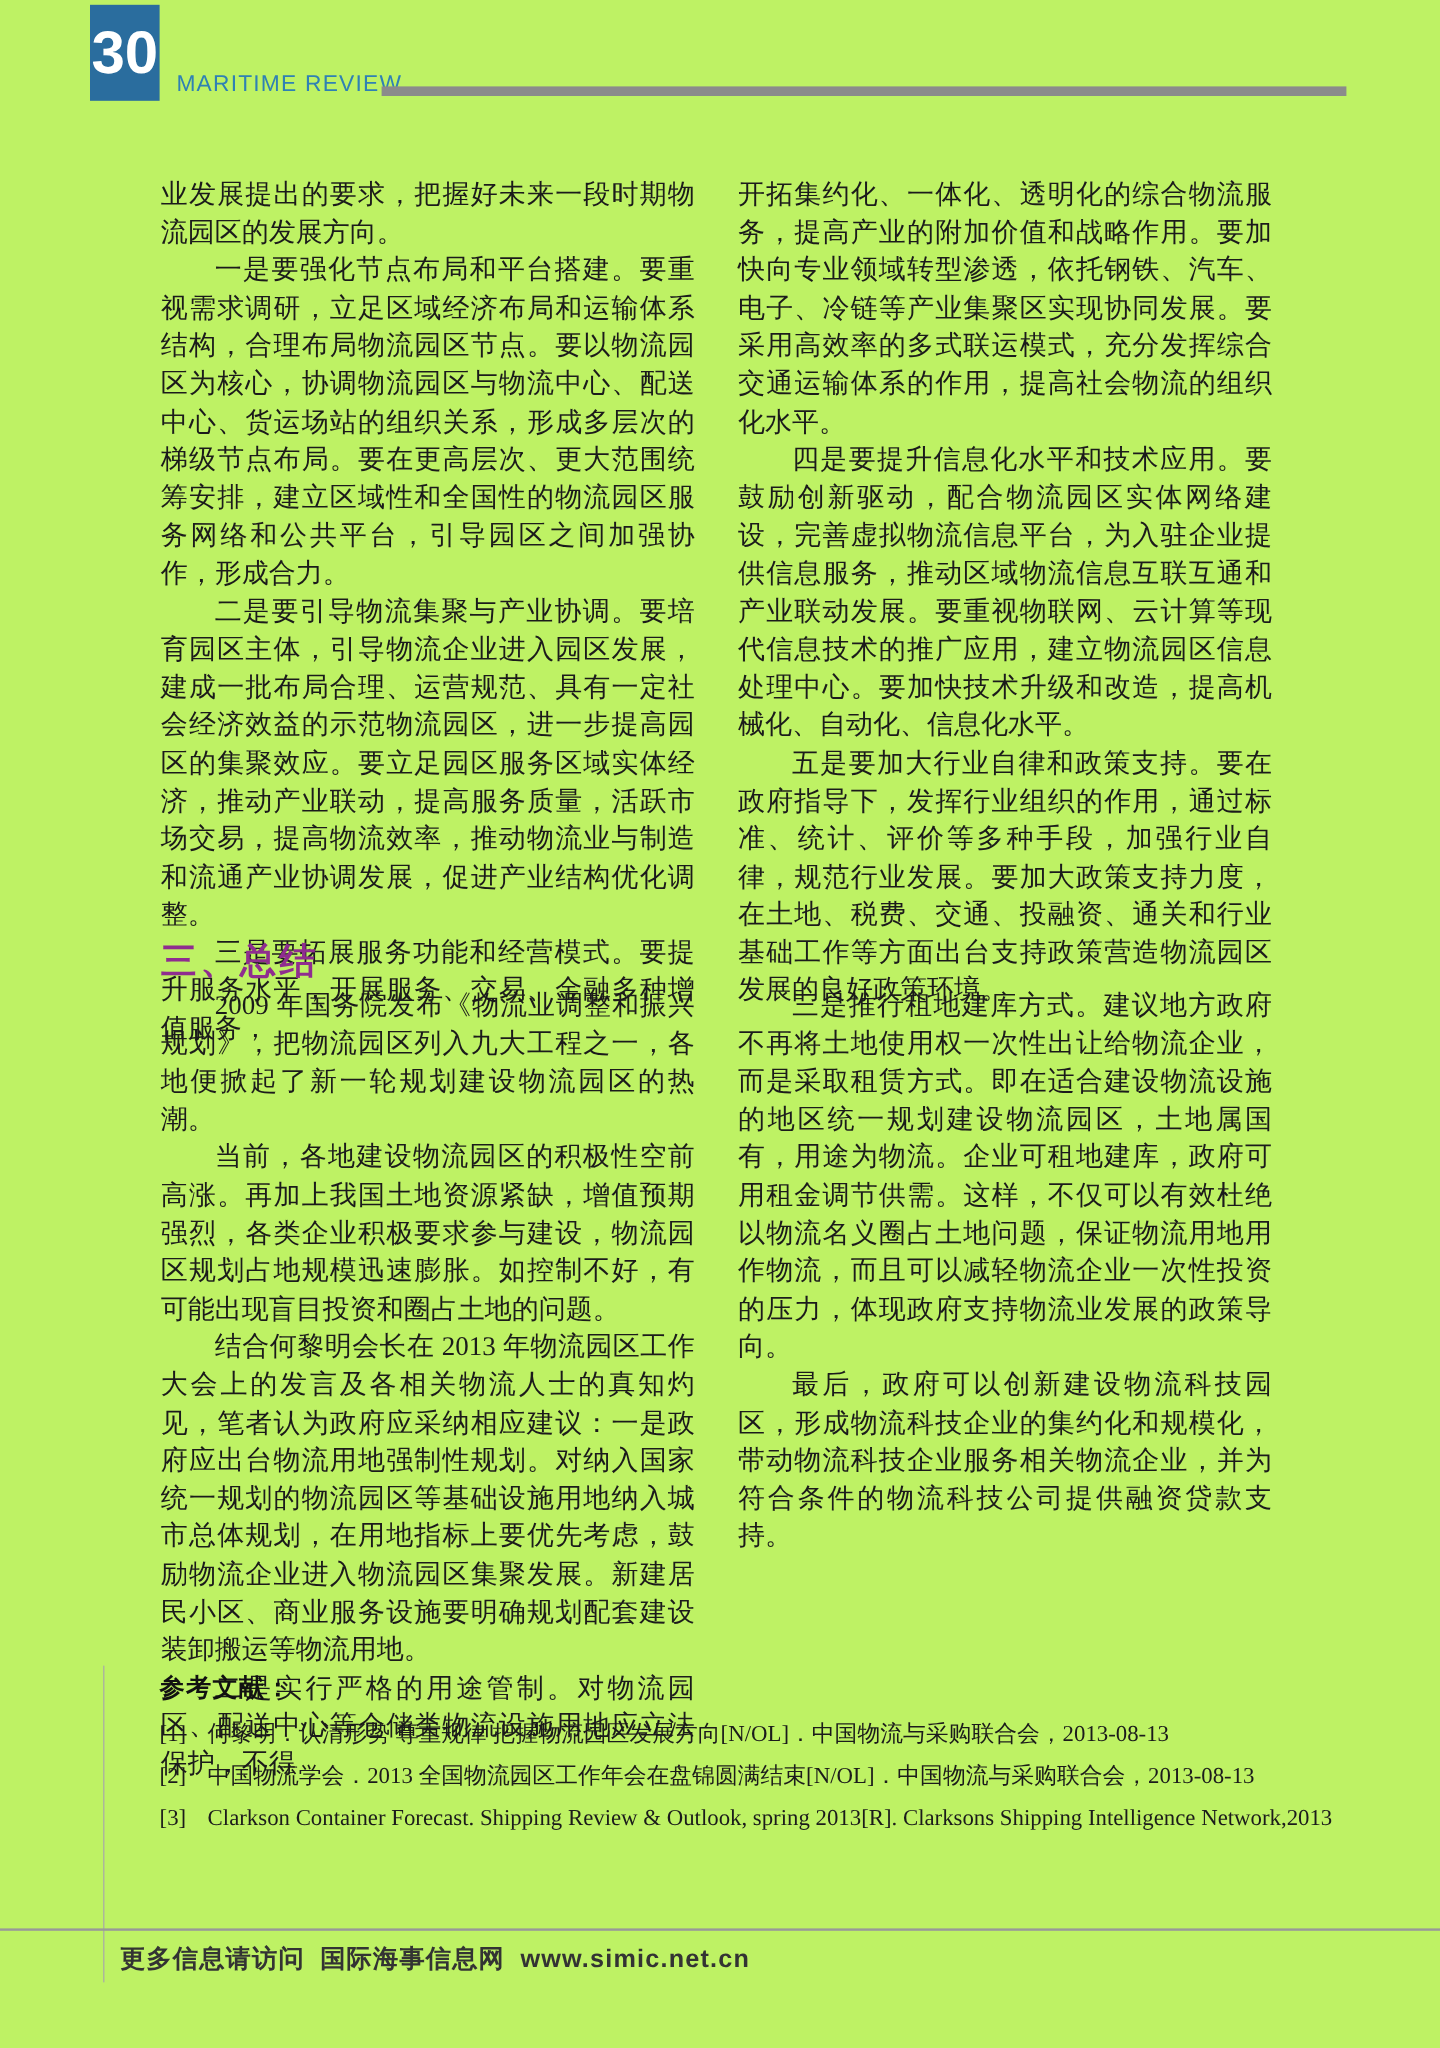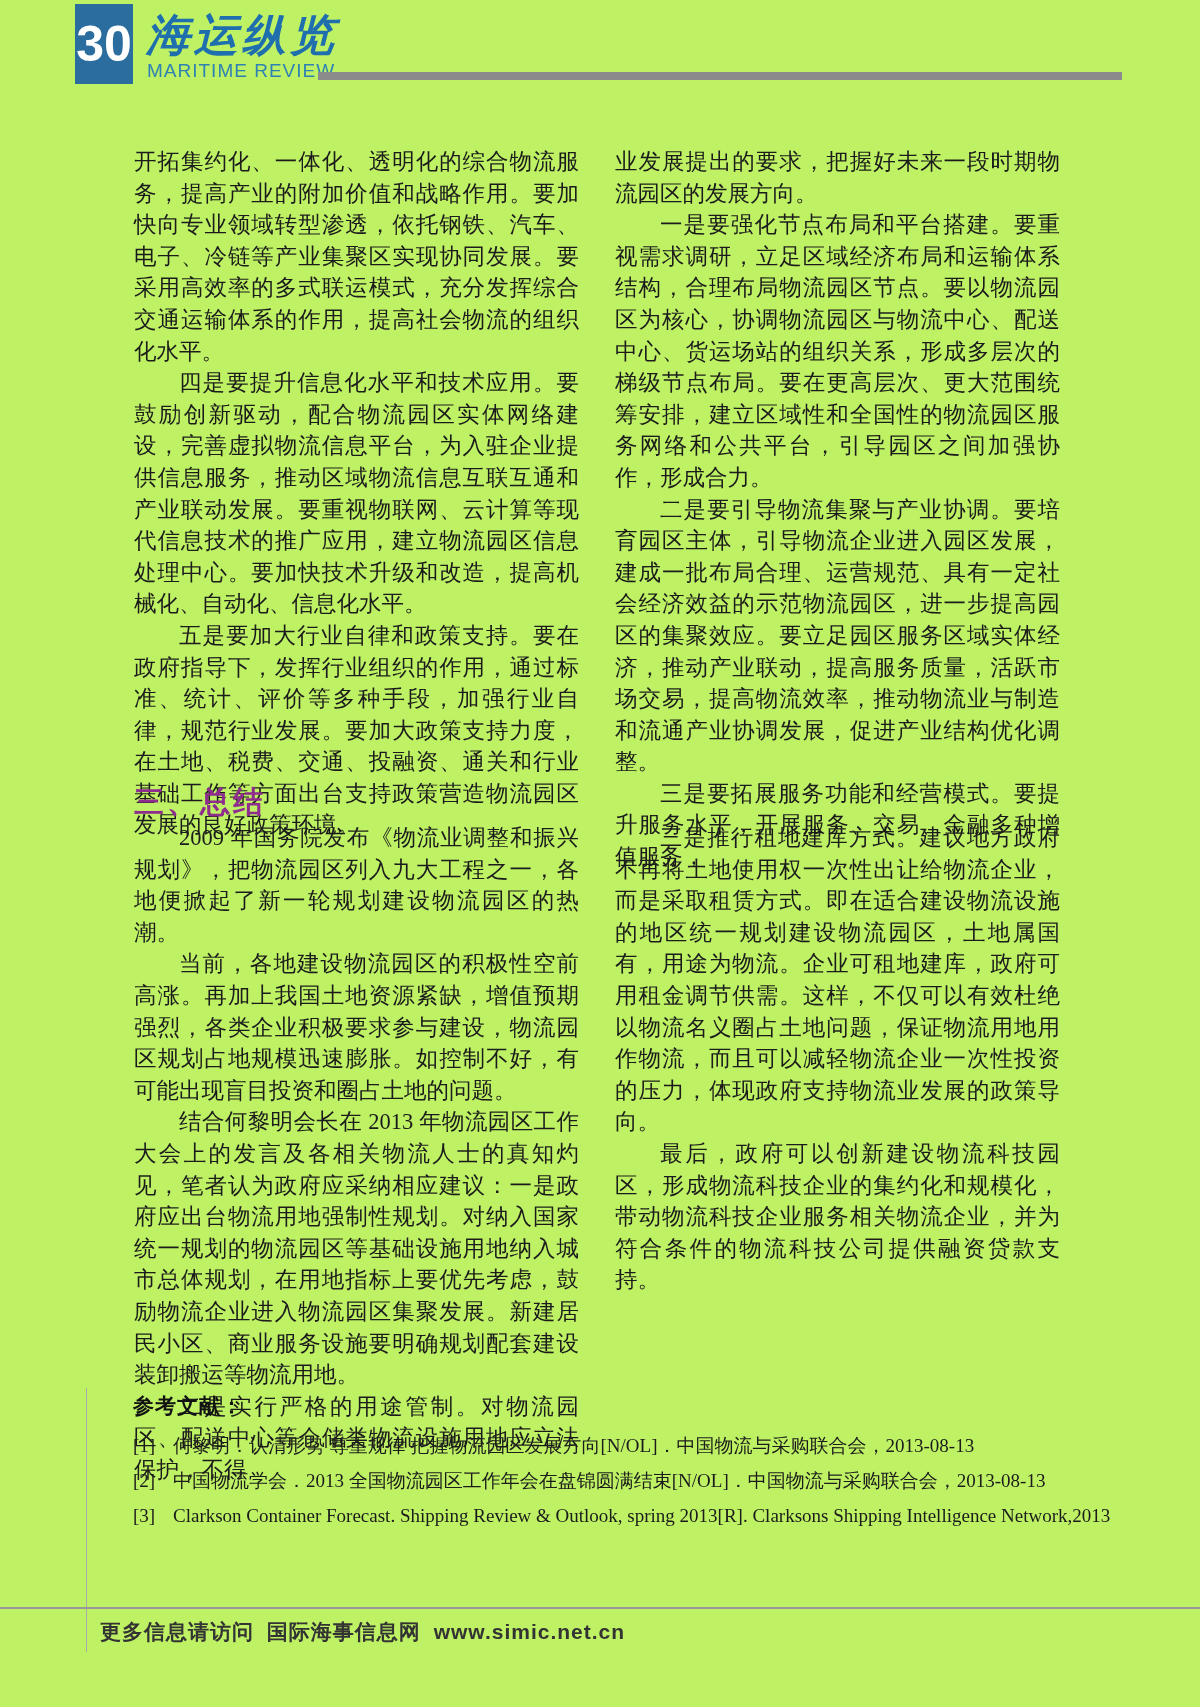--- a/index.html
+++ b/index.html
@@ -47,37 +47,36 @@
     font-family:"Liberation Sans","DejaVu Sans",sans-serif; font-size:21px; font-weight:bold;
     letter-spacing:1px; word-spacing:6px;
   }
 </style>
 </head>
 <body>
 
 <div class="page">
 
   <div class="page-num">30</div>
-  <div class="logo-cn">海运纵览</div>
   <div class="logo-en">MARITIME REVIEW</div>
   <div class="header-bar"></div>
 
   <main class="content">
 
     <div class="cols sec1">
       <div class="col">
-        <p>开拓集约化、一体化、透明化的综合物流服务，提高产业的附加价值和战略作用。要加快向专业领域转型渗透，依托钢铁、汽车、电子、冷链等产业集聚区实现协同发展。要采用高效率的多式联运模式，充分发挥综合交通运输体系的作用，提高社会物流的组织化水平。</p>
-        <p class="ind">四是要提升信息化水平和技术应用。要鼓励创新驱动，配合物流园区实体网络建设，完善虚拟物流信息平台，为入驻企业提供信息服务，推动区域物流信息互联互通和产业联动发展。要重视物联网、云计算等现代信息技术的推广应用，建立物流园区信息处理中心。要加快技术升级和改造，提高机械化、自动化、信息化水平。</p>
-        <p class="ind">五是要加大行业自律和政策支持。要在政府指导下，发挥行业组织的作用，通过标准、统计、评价等多种手段，加强行业自律，规范行业发展。要加大政策支持力度，在土地、税费、交通、投融资、通关和行业基础工作等方面出台支持政策营造物流园区发展的良好政策环境。</p>
-      </div>
-      <div class="col">
         <p>业发展提出的要求，把握好未来一段时期物流园区的发展方向。</p>
         <p class="ind">一是要强化节点布局和平台搭建。要重视需求调研，立足区域经济布局和运输体系结构，合理布局物流园区节点。要以物流园区为核心，协调物流园区与物流中心、配送中心、货运场站的组织关系，形成多层次的梯级节点布局。要在更高层次、更大范围统筹安排，建立区域性和全国性的物流园区服务网络和公共平台，引导园区之间加强协作，形成合力。</p>
         <p class="ind">二是要引导物流集聚与产业协调。要培育园区主体，引导物流企业进入园区发展，建成一批布局合理、运营规范、具有一定社会经济效益的示范物流园区，进一步提高园区的集聚效应。要立足园区服务区域实体经济，推动产业联动，提高服务质量，活跃市场交易，提高物流效率，推动物流业与制造和流通产业协调发展，促进产业结构优化调整。</p>
         <p class="ind">三是要拓展服务功能和经营模式。要提升服务水平，开展服务、交易、金融多种增值服务，</p>
+      </div>
+      <div class="col">
+        <p>开拓集约化、一体化、透明化的综合物流服务，提高产业的附加价值和战略作用。要加快向专业领域转型渗透，依托钢铁、汽车、电子、冷链等产业集聚区实现协同发展。要采用高效率的多式联运模式，充分发挥综合交通运输体系的作用，提高社会物流的组织化水平。</p>
+        <p class="ind">四是要提升信息化水平和技术应用。要鼓励创新驱动，配合物流园区实体网络建设，完善虚拟物流信息平台，为入驻企业提供信息服务，推动区域物流信息互联互通和产业联动发展。要重视物联网、云计算等现代信息技术的推广应用，建立物流园区信息处理中心。要加快技术升级和改造，提高机械化、自动化、信息化水平。</p>
+        <p class="ind">五是要加大行业自律和政策支持。要在政府指导下，发挥行业组织的作用，通过标准、统计、评价等多种手段，加强行业自律，规范行业发展。要加大政策支持力度，在土地、税费、交通、投融资、通关和行业基础工作等方面出台支持政策营造物流园区发展的良好政策环境。</p>
       </div>
     </div>
 
     <h2 class="sec-heading">三、总结</h2>
 
     <div class="cols">
       <div class="col">
         <p class="ind">2009 年国务院发布《物流业调整和振兴规划》，把物流园区列入九大工程之一，各地便掀起了新一轮规划建设物流园区的热潮。</p>
         <p class="ind">当前，各地建设物流园区的积极性空前高涨。再加上我国土地资源紧缺，增值预期强烈，各类企业积极要求参与建设，物流园区规划占地规模迅速膨胀。如控制不好，有可能出现盲目投资和圈占土地的问题。</p>
         <p class="ind">结合何黎明会长在 2013 年物流园区工作大会上的发言及各相关物流人士的真知灼见，笔者认为政府应采纳相应建议：一是政府应出台物流用地强制性规划。对纳入国家统一规划的物流园区等基础设施用地纳入城市总体规划，在用地指标上要优先考虑，鼓励物流企业进入物流园区集聚发展。新建居民小区、商业服务设施要明确规划配套建设装卸搬运等物流用地。</p>

